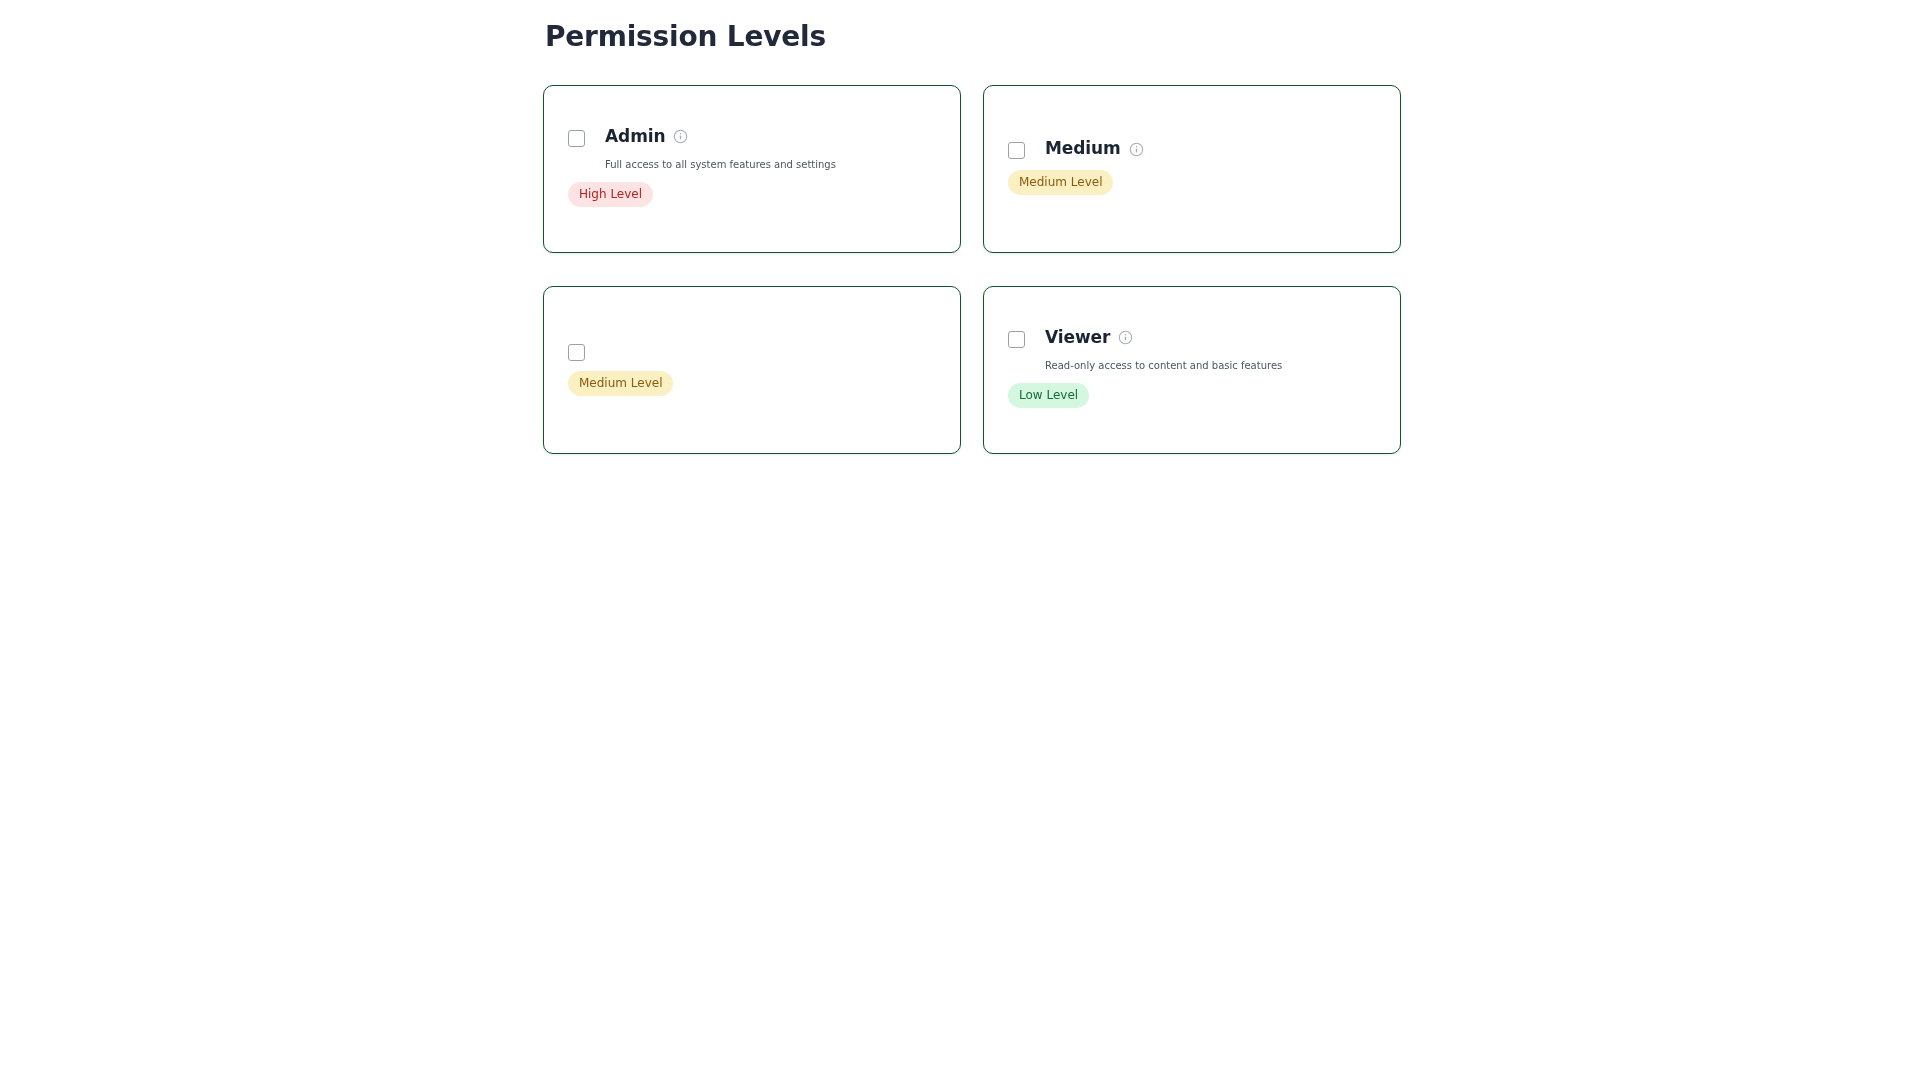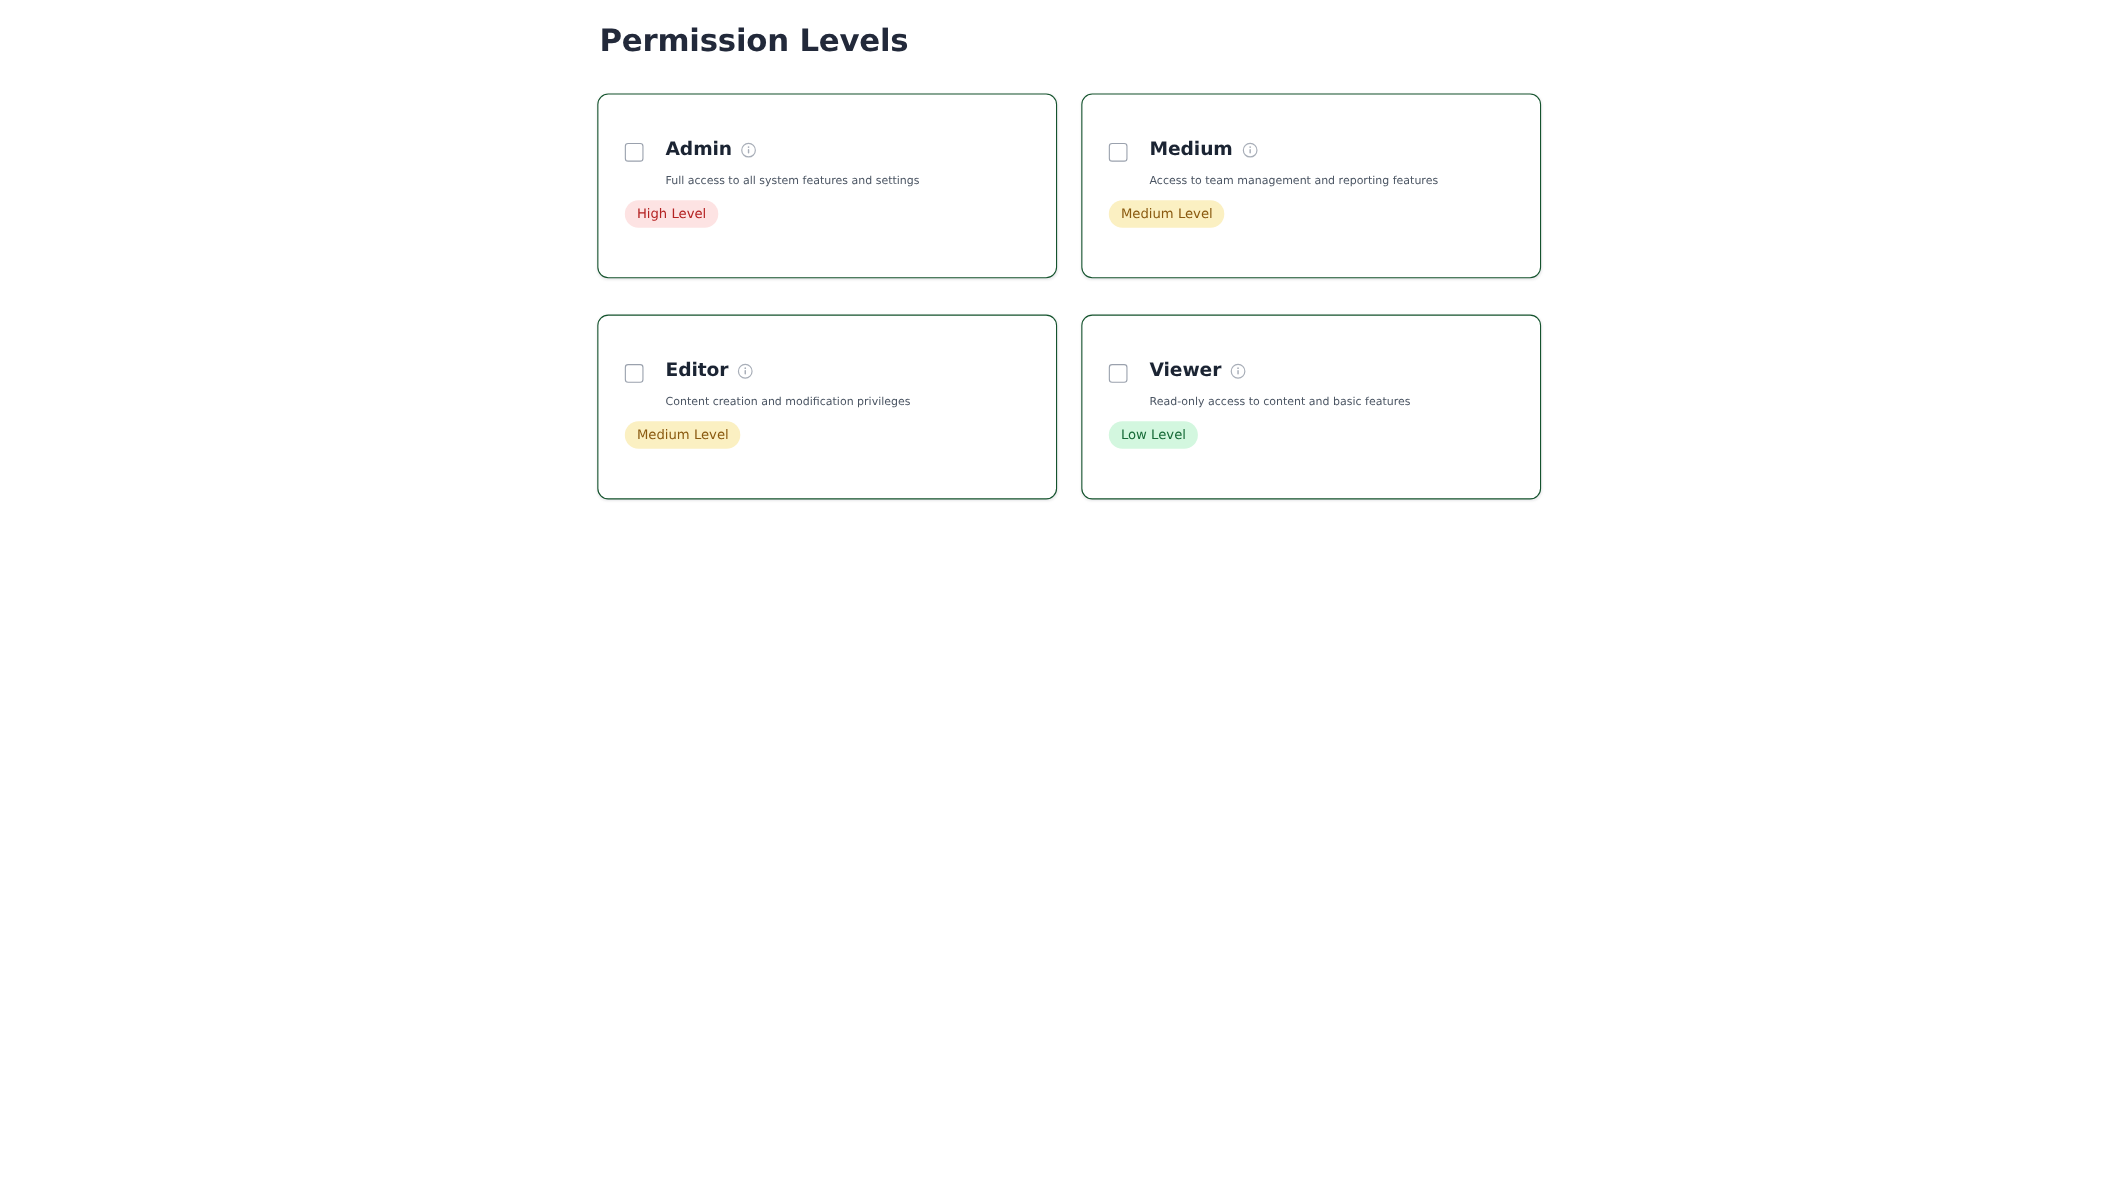--- a/index.html
+++ b/index.html
@@ -189,44 +189,30 @@
             <div class="title-row">
               <span class="card-title">Medium</span>
               <span class="info-icon">
                 <svg width="15" height="15" viewBox="0 0 16 16" fill="none">
                   <circle cx="8" cy="8" r="6.6" stroke="#a8aeb8" stroke-width="1.15"></circle>
                   <circle cx="8" cy="5" r="0.82" fill="#a8aeb8"></circle>
                   <rect x="7.3" y="6.9" width="1.4" height="4.3" rx="0.7" fill="#a8aeb8"></rect>
                 </svg>
               </span>
             </div>
-            <div class="card-description">Access to team management and reporting features</div>
           </div>
         </div>
         <div class="badge-row">
           <span class="level-badge level-medium">Medium Level</span>
         </div>
       </div>
 
       <div class="permission-card">
         <div class="card-header">
           <div class="checkbox"></div>
-          <div class="header-text">
-            <div class="title-row">
-              <span class="card-title">Editor</span>
-              <span class="info-icon">
-                <svg width="15" height="15" viewBox="0 0 16 16" fill="none">
-                  <circle cx="8" cy="8" r="6.6" stroke="#a8aeb8" stroke-width="1.15"></circle>
-                  <circle cx="8" cy="5" r="0.82" fill="#a8aeb8"></circle>
-                  <rect x="7.3" y="6.9" width="1.4" height="4.3" rx="0.7" fill="#a8aeb8"></rect>
-                </svg>
-              </span>
-            </div>
-            <div class="card-description">Content creation and modification privileges</div>
-          </div>
         </div>
         <div class="badge-row">
           <span class="level-badge level-medium">Medium Level</span>
         </div>
       </div>
 
       <div class="permission-card">
         <div class="card-header">
           <div class="checkbox"></div>
           <div class="header-text">

